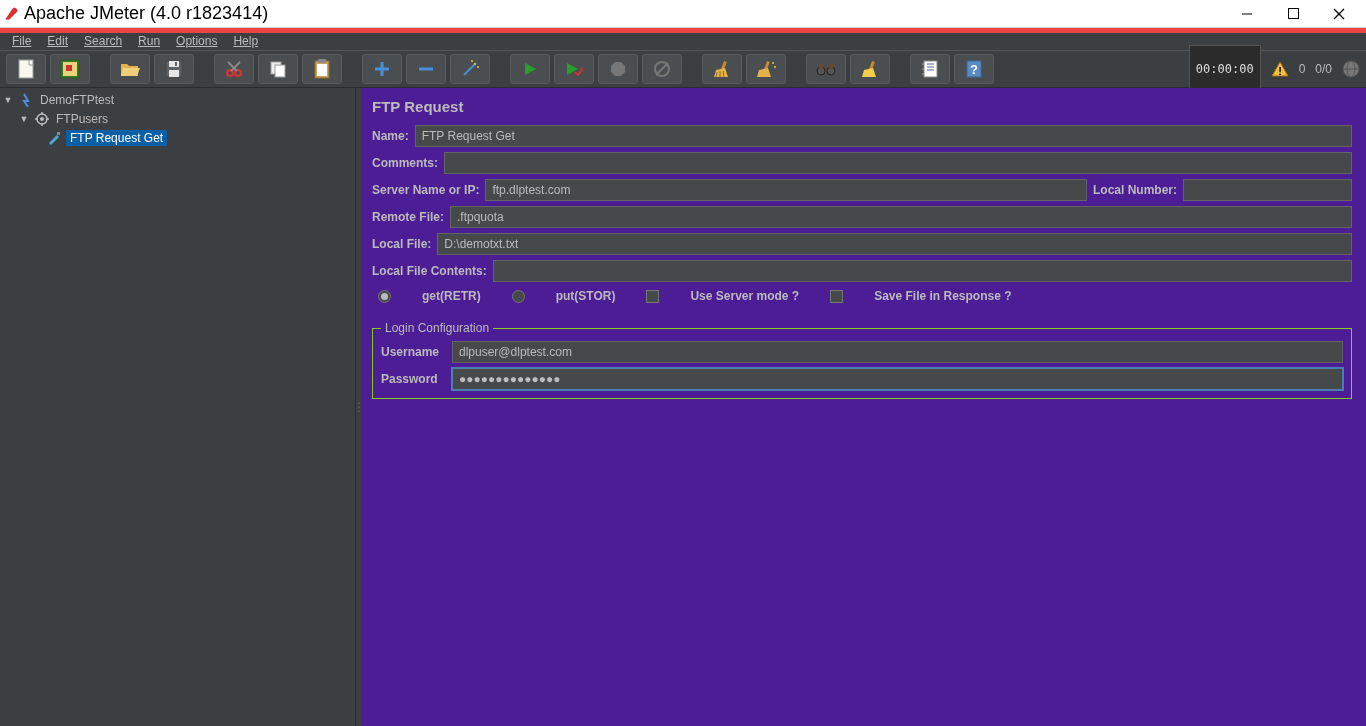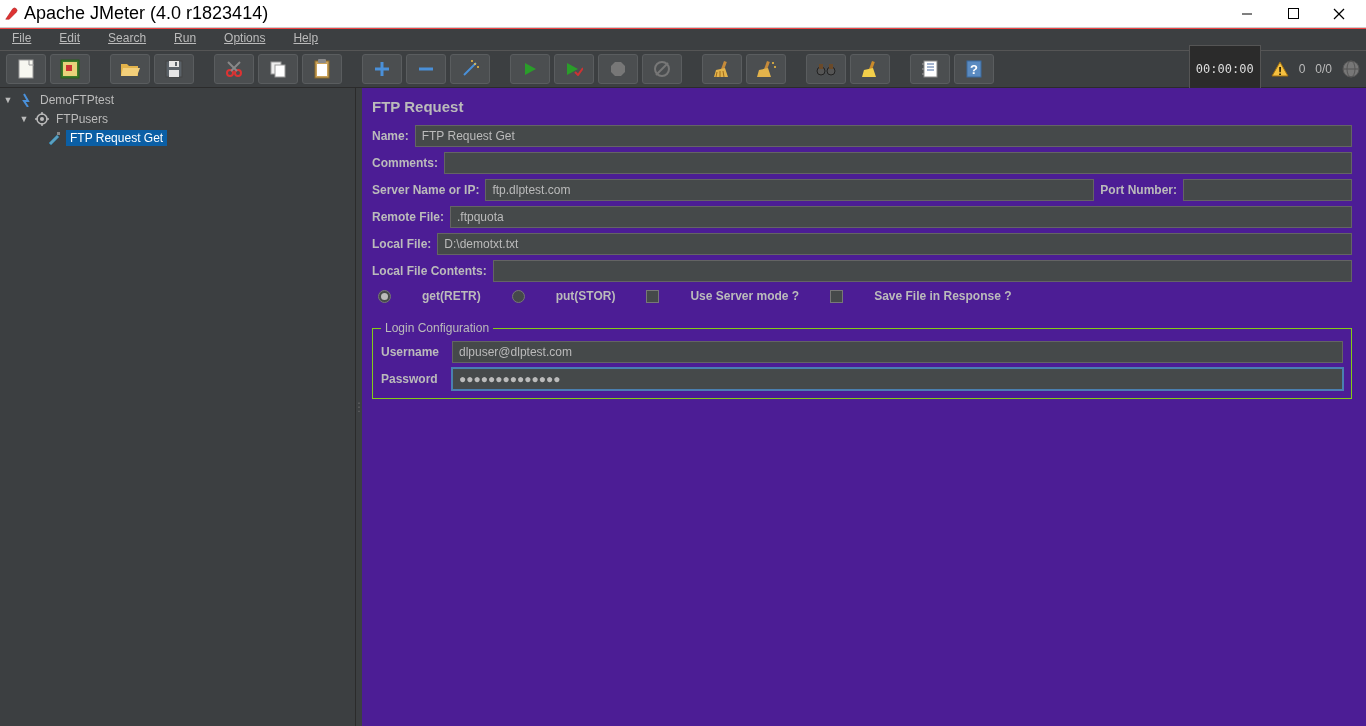--- a/index.html
+++ b/index.html
@@ -5,21 +5,21 @@
   * { box-sizing: border-box; margin: 0; padding: 0; font-family: Tahoma, Arial, sans-serif; }
   body { background: #3c3f41; width: 1366px; height: 726px; overflow: hidden; color: #bbb; font-size: 12px; }
   
   
   .titlebar { height: 28px; background: #fff; display: flex; align-items: center; padding: 0 4px; color: #000; border-bottom: 1px solid #ccc; }
   .titlebar .feather { width: 14px; height: 14px; margin-right: 6px; }
   .titlebar .title { flex: 1; font-size: 18px; }
   .titlebar .winbtn { width: 46px; height: 28px; display: flex; align-items: center; justify-content: center; }
   
   
-  .menubar { height: 22px; background: #3c3f41; border-top: 1px solid #ef4444; display: flex; align-items: flex-start; padding-left: 4px; gap: 12px; }
+  .menubar { height: 22px; background: #3c3f41; border-top: 5px solid #ef4444; display: flex; align-items: flex-end; padding-left: 4px; }
   .menubar .menuitem { padding: 2px 8px; color: #bbb; cursor: pointer; }
   .menubar .menuitem span.u { text-decoration: underline; }
   
   
   .toolbar { height: 38px; background: #3c3f41; border-top: 1px solid #555; border-bottom: 1px solid #2b2b2b; display: flex; align-items: center; padding: 0 6px; gap: 4px; }
   .tbutton { width: 40px; height: 30px; background: #4b4e50; border: 1px solid #5a5d5f; border-radius: 3px; display: flex; align-items: center; justify-content: center; cursor: pointer; }
   .tsep { width: 12px; }
   .tright { margin-left: auto; display: flex; align-items: center; gap: 10px; }
   .timer { background: #2b2b2b; color: #ddd; padding: 16px 6px; border: 1px solid #555; font-size: 12px; font-family: monospace; }
   .stat { color: #bbb; font-size: 12px; }
@@ -293,21 +293,21 @@
     </div>
 
     <div class="frow">
       <span class="flabel">Comments:</span>
       <input class="finput" value="" style="">
     </div>
 
     <div class="frow">
       <span class="flabel">Server Name or IP:</span>
       <input class="finput" value="ftp.dlptest.com" style="">
-      <span class="flabel">Port Number:</span>
+      <span class="flabel">Local Number:</span>
       <input class="finput" style="flex: 0 0 55px;" value="">
     </div>
 
     <div class="frow">
       <span class="flabel">Remote File:</span>
       <input class="finput" value=".ftpquota" style="">
     </div>
 
     <div class="frow">
       <span class="flabel">Local File:</span>

